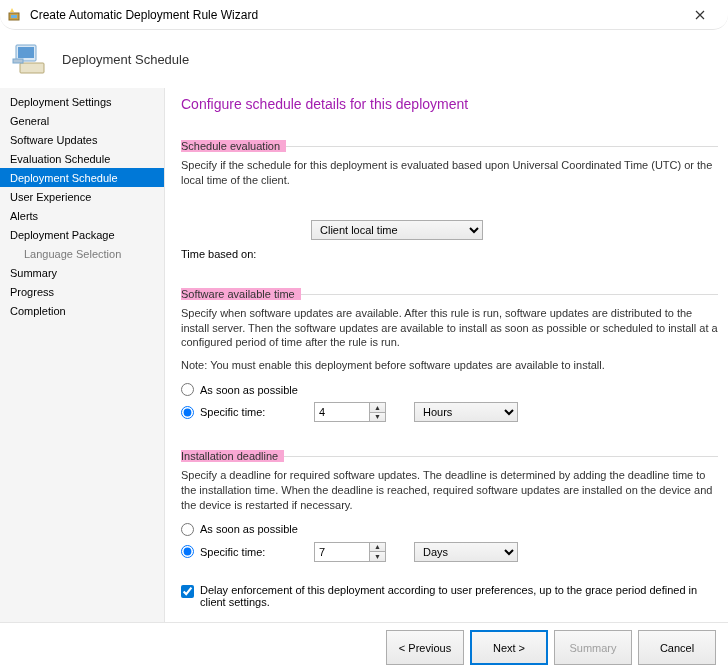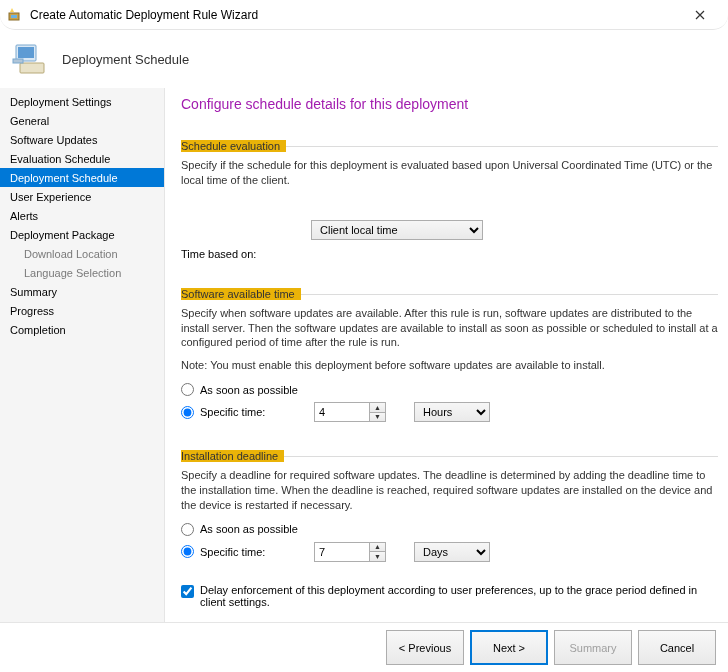--- a/index.html
+++ b/index.html
@@ -14,35 +14,35 @@
 .body { display: flex; height: 534px; }
 .sidebar { width: 165px; background: #f5f5f5; border-right: 1px solid #e5e5e5; padding-top: 4px; }
 .sidebar-item { height: 19px; padding: 0 10px; display: flex; align-items: center; font-size: 11px; color: #000; cursor: pointer; }
 .sidebar-item.sub { padding-left: 24px; color: #7a7a7a; }
 .sidebar-item.selected { background: #0078d7; color: #fff; }
 .main { flex: 1; padding: 8px 10px 8px 16px; overflow: auto; }
 .main h2 { color: #a21caf; font-size: 14px; font-weight: 400; margin-bottom: 28px; }
 .group { margin-bottom: 28px; }
 .group-title { font-size: 11px; color: #333; position: relative; margin-bottom: 6px; }
 .group-title::after { content: ""; position: absolute; left: 0; right: 0; top: 50%; height: 1px; background: #dcdcdc; z-index: 0; }
-.group-title span { background: #eab308; padding-right: 6px; position: relative; z-index: 1; }
+.group-title span { background: #f9a8d4; padding-right: 6px; position: relative; z-index: 1; }
 .desc { font-size: 11px; color: #333; line-height: 1.35; margin-bottom: 8px; }
 .note { margin-top: 8px; }
 .row { display: flex; align-items: center; margin-bottom: 6px; }
 .label { width: 130px; margin-top: 48px; }
 select.combo { border: 1px solid #adadad; background: linear-gradient(#f6f6f6,#eaeaea); height: 20px; font-size: 11px; padding: 0 4px; }
 .radio-row { display: flex; align-items: center; margin-bottom: 6px; }
 .radio-row input[type=radio] { margin-right: 6px; }
 .radio-row .label2 { width: 114px; }
 .spinner { border: 1px solid #adadad; width: 72px; height: 20px; display: flex; align-items: center; }
 .spinner input { border: none; width: 54px; height: 18px; padding: 0 4px; font-size: 11px; outline: none; }
 .spinner .spins { width: 16px; height: 18px; border-left: 1px solid #adadad; display: flex; flex-direction: column; }
 .spinner .spins div { flex: 1; display: flex; align-items: center; justify-content: center; font-size: 7px; line-height: 1; background: linear-gradient(#f6f6f6,#eaeaea); color: #333; }
 .spinner .spins div:first-child { border-bottom: 1px solid #adadad; }
-.unitcombo { margin-left: 28px; width: 76px; }
+.unitcombo { margin-left: 28px; width: 104px; }
 .checkrow { display: flex; align-items: flex-start; margin-top: 22px; }
 .checkrow input { margin-right: 6px; margin-top: 1px; }
 .footer { height: 50px; border-top: 1px solid #e5e5e5; display: flex; align-items: center; justify-content: flex-end; padding: 0 12px; gap: 6px; background: #fff; }
 .footer button { min-width: 78px; height: 35px; font-size: 11px; border: 1px solid #adadad; background: linear-gradient(#f8f8f8,#e9e9e9); cursor: pointer; padding: 0 10px; }
 .footer button.default { border: 2px solid #0078d7; }
 .footer button:disabled { color: #a0a0a0; cursor: default; }
 input[type=checkbox] { width: 13px; height: 13px; accent-color: #0078d7; }
 </style>
 </head>
 <body>
@@ -78,21 +78,20 @@
 <div class="body">
   <div class="sidebar" id="sidebar">
       <div class="sidebar-item">Deployment Settings</div>
       <div class="sidebar-item">General</div>
       <div class="sidebar-item">Software Updates</div>
       <div class="sidebar-item">Evaluation Schedule</div>
       <div class="sidebar-item selected">Deployment Schedule</div>
       <div class="sidebar-item">User Experience</div>
       <div class="sidebar-item">Alerts</div>
       <div class="sidebar-item">Deployment Package</div>
-      <div class="sidebar-item sub">Download Location</div>
       <div class="sidebar-item sub">Language Selection</div>
       <div class="sidebar-item">Summary</div>
       <div class="sidebar-item">Progress</div>
       <div class="sidebar-item">Completion</div>
     </div>
   <div class="main">
     <h2>Configure schedule details for this deployment</h2>
 
     <div class="group">
       <div class="group-title"><span>Schedule evaluation</span></div>

